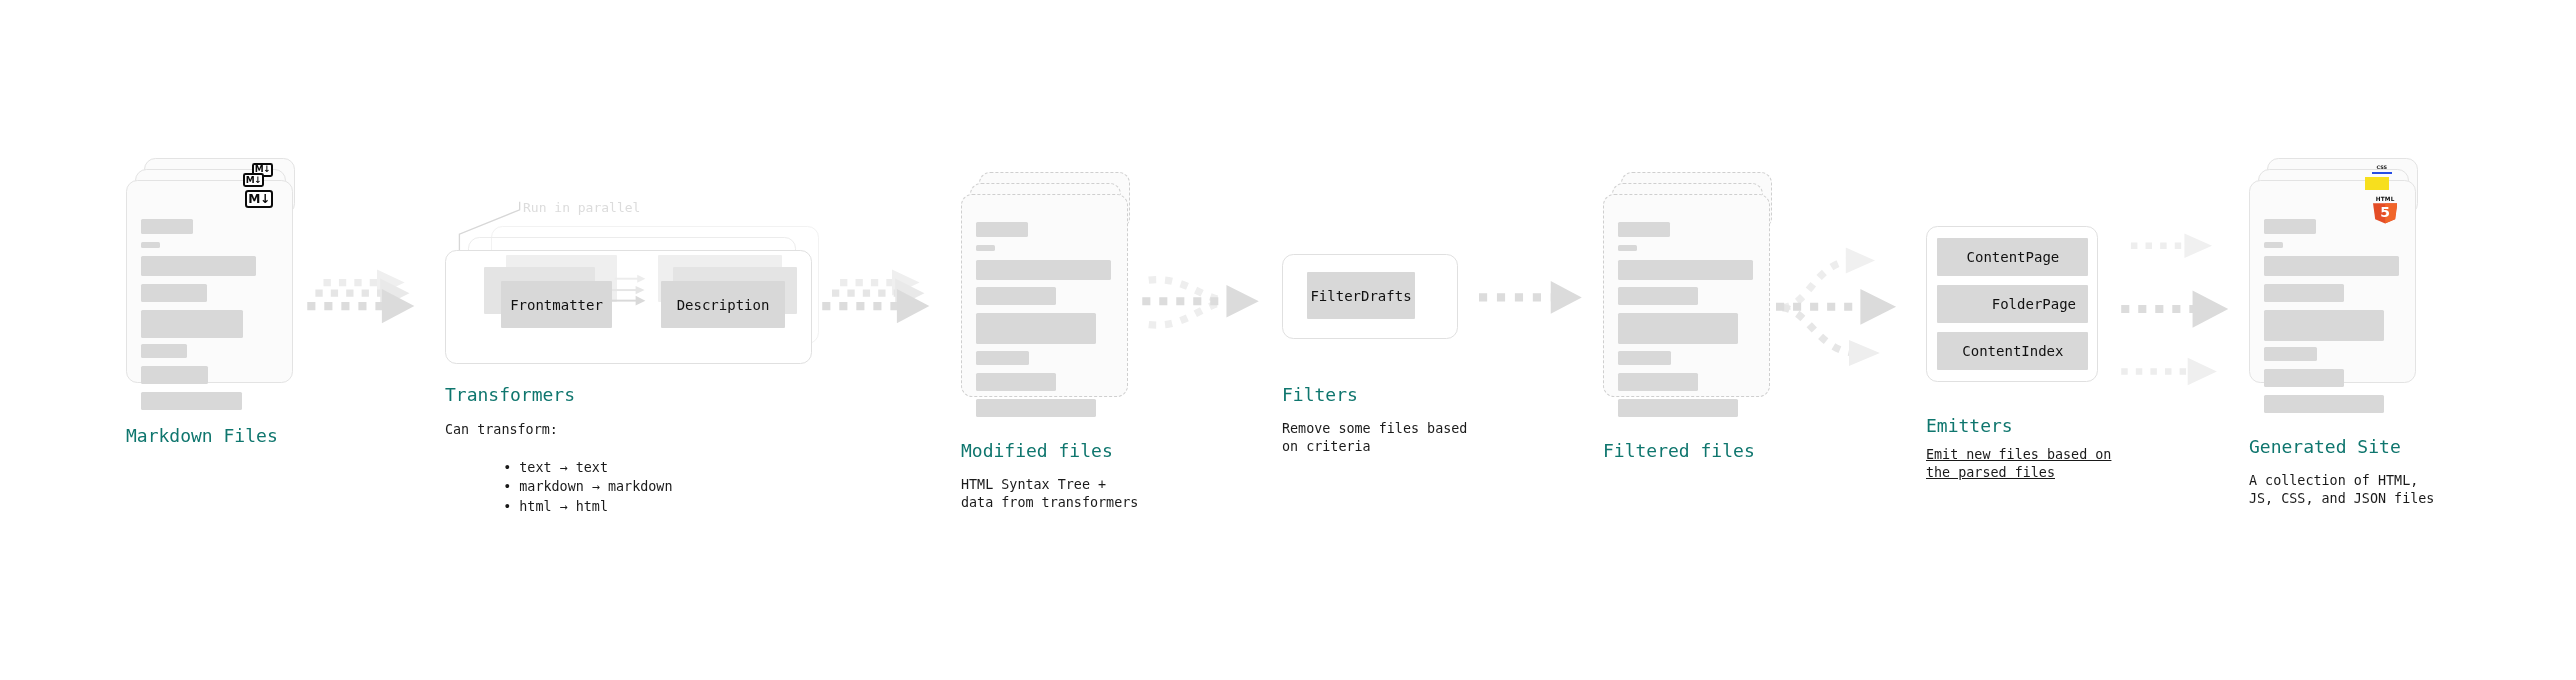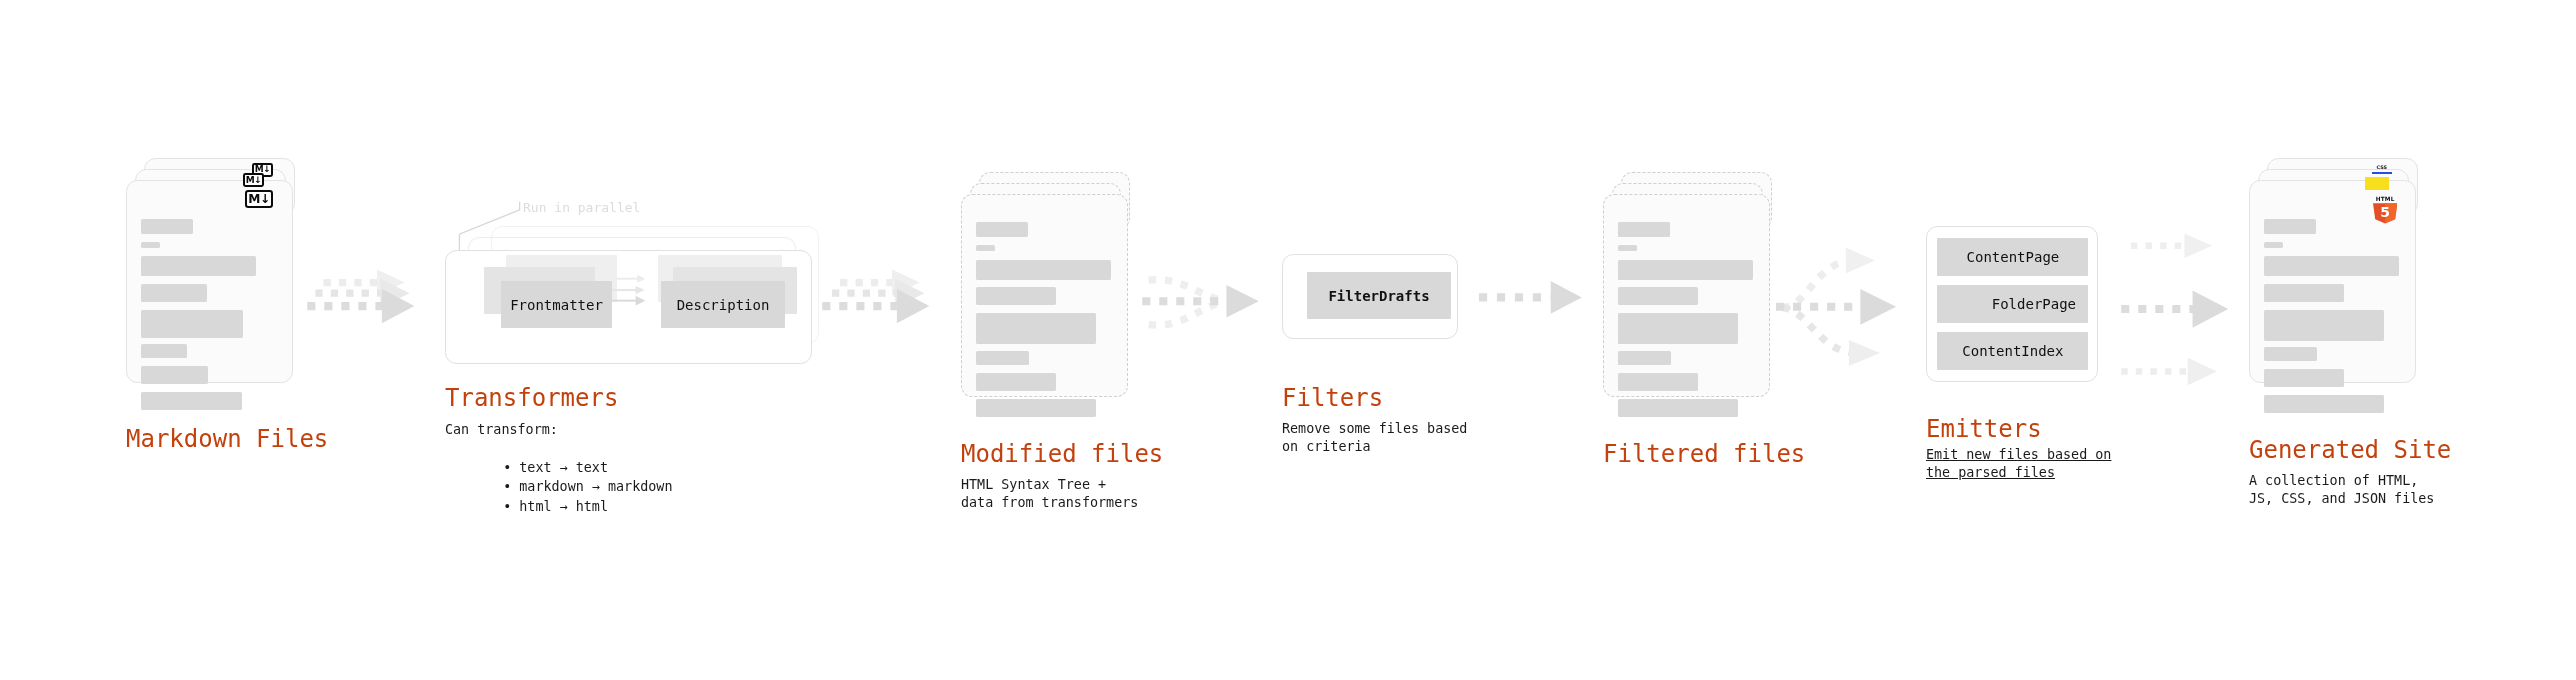--- a/index.html
+++ b/index.html
@@ -79,21 +79,21 @@
   .chip{
     position:absolute;background:#d8d8d8;border-radius:1px;
     display:flex;align-items:center;justify-content:center;
     font-size:14px;color:#111111;box-sizing:border-box;white-space:nowrap;
   }
   .chip.g1{background:#e4e4e4;}
   .chip.g2{background:#efefef;}
 
   
   .title{
-    position:absolute;font-size:24px;color:#c2410c;white-space:nowrap;
+    position:absolute;font-size:18px;color:#0f766e;white-space:nowrap;
     letter-spacing:0px;
   }
   .sub{
     position:absolute;font-size:13.4px;color:#1a1a1a;line-height:1.35;
     white-space:pre;
   }
   .parallel-label{
     position:absolute;font-size:13px;color:#dcdcdc;white-space:nowrap;
   }
 
@@ -235,21 +235,21 @@
       <path d="M8 80 C 50 85, 70 58, 100 52"></path>
     </g>
     <g fill="none" stroke="#dcdcdc" stroke-width="10" stroke-dasharray="10 11">
       <line x1="0" y1="51" x2="108" y2="51"></line>
     </g>
     <polygon points="104,31 144,51 104,71" fill="#dbdbdb"></polygon>
   </svg>
 
   <div class="node" style="left:1282px;top:254px;">
     <div class="gbox" style="left:0px;top:0px;width:176px;height:85px;"></div>
-    <div class="chip" style="left:25px;top:18px;width:144px;height:47px;font-weight:bold;">
+    <div class="chip" style="left:25px;top:18px;width:108px;height:47px;">
       <span>FilterDrafts</span>
     </div>
     <div class="title" style="left:0px;top:130px;">Filters</div>
     <div class="sub" style="left:0px;top:166px;">Remove some files based
 on criteria</div>
   </div>
 
   <svg style="left:1479px;top:281px;" width="106" height="41" viewBox="0 0 130 50">
     <g stroke="#dcdcdc" stroke-width="10" stroke-dasharray="10 12" fill="none">
       <line x1="0" y1="20" x2="92" y2="20"></line>

